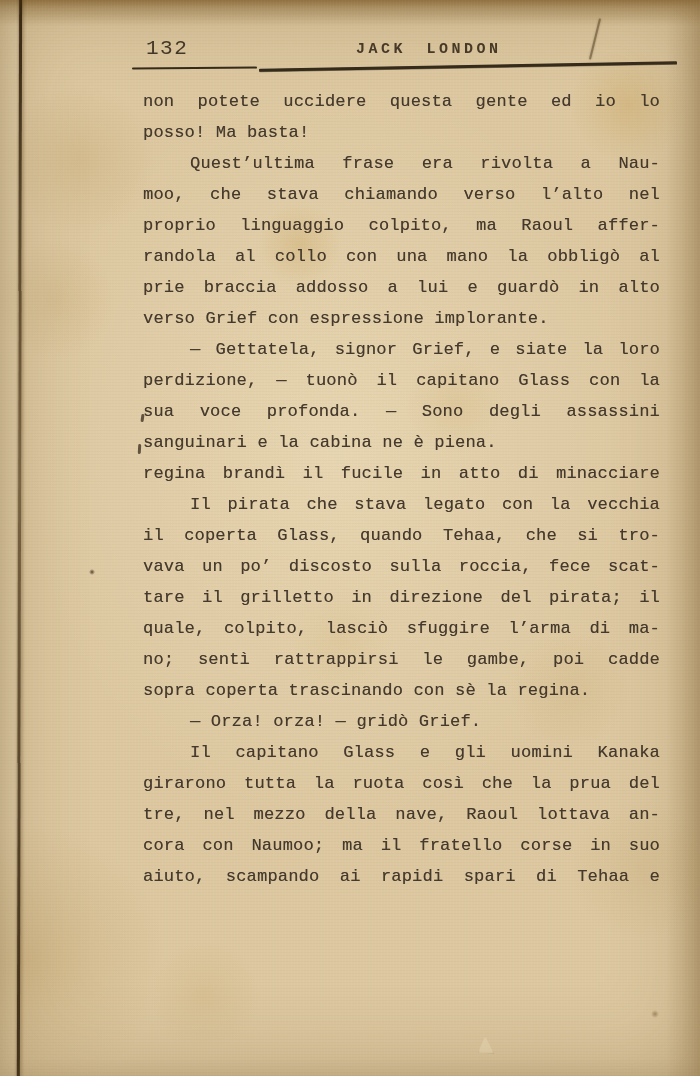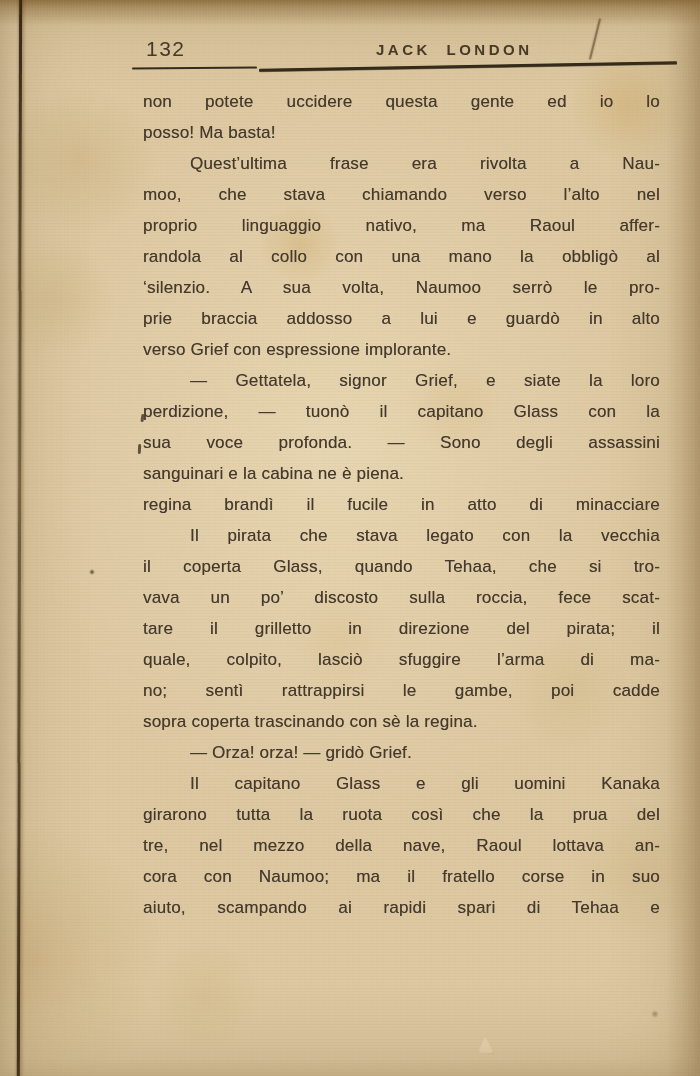--- a/index.html
+++ b/index.html
@@ -2,21 +2,21 @@
 <html style="--paper: #dcc7a0; --ink: #44392d;"><head>
 <meta charset="utf-8">
 <style>
   html, body { margin: 0; padding: 0; background: #6b6257; }
   * { box-sizing: border-box; }
 
   .scan {
     position: relative;
     width: 700px; height: 1076px;
     overflow: hidden;
-    font-family: Liberation Sans, sans-serif;
+    font-family: Liberation Mono, monospace;
     background:
       radial-gradient(ellipse 420px 500px at 48% 42%, rgba(255,246,216,0.30), transparent 75%),
       linear-gradient(to bottom, #9c7c4c 0px, rgba(156,124,76,0.55) 8px, rgba(156,124,76,0.0) 26px),
       linear-gradient(to left, rgba(130,98,50,0.28), rgba(130,98,50,0.0) 34px),
       var(--paper, #dcc7a0);
   }
 
   
   .texture {
     position: absolute; inset: 0; pointer-events: none;
@@ -88,21 +88,21 @@
   .speck-2 { left: 138px; top: 444px; height: 10px; transform: rotate(3deg); }
 
   
   .page-number {
     position: absolute; left: 146px; top: 37px;
     font-size: 21px; letter-spacing: 1.5px; color: #433828;
   }
   .running-header {
     position: absolute; left: 356px; top: 41px;
     font-size: 15px; font-weight: 700;
-    letter-spacing: 3.5px; word-spacing: 8px; color: #463a28; margin-left: 20px;
+    letter-spacing: 3.5px; word-spacing: 8px; color: #463a28;
   }
   .rule { position: absolute; background: #352b1c; border-radius: 1px; }
   .rule-left  { left: 132px; top: 67px; width: 125px; height: 2px; transform: rotate(-0.35deg); }
   .rule-right { left: 259px; top: 65px; width: 418px; height: 2.6px; transform: rotate(-1.0deg);
                 box-shadow: 0 0.5px 0.5px rgba(53,43,28,0.5); }
 
   
   .text-block {
     position: absolute; left: 143px; top: 86px; width: 517px;
     font-size: 17px; line-height: 31px;
@@ -133,23 +133,22 @@
   <div class="running-header">JACK LONDON</div>
 
   <div class="rule rule-left"></div>
   <div class="rule rule-right"></div>
 
   <div class="text-block">
       <div class="line jfull">non potete uccidere questa gente ed io lo</div>
       <div class="line">posso! Ma basta!</div>
       <div class="line indent jfull">Quest’ultima frase era rivolta a Nau-</div>
       <div class="line jfull">moo, che stava chiamando verso l’alto nel</div>
-      <div class="line jfull">proprio linguaggio nativo, ma Raoul affer-</div>
+      <div class="line jfull">proprio linguaggio colpito, ma Raoul affer-</div>
       <div class="line jfull">randola al collo con una mano la obbligò al</div>
-      <div class="line jfull">‘silenzio. A sua volta, Naumoo serrò le pro-</div>
       <div class="line jfull">prie braccia addosso a lui e guardò in alto</div>
       <div class="line">verso Grief con espressione implorante.</div>
       <div class="line indent jfull">— Gettatela, signor Grief, e siate la loro</div>
       <div class="line jfull">perdizione, — tuonò il capitano Glass con la</div>
       <div class="line jfull">sua voce profonda. — Sono degli assassini</div>
       <div class="line">sanguinari e la cabina ne è piena.</div>
       <div class="line jfull">regina brandì il fucile in atto di minacciare</div>
       <div class="line indent jfull">Il pirata che stava legato con la vecchia</div>
       <div class="line jfull">il coperta Glass, quando Tehaa, che si tro-</div>
       <div class="line jfull">vava un po’ discosto sulla roccia, fece scat-</div>

